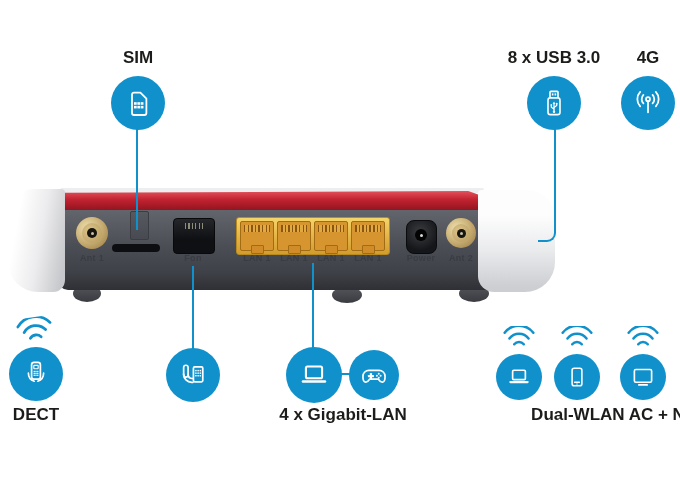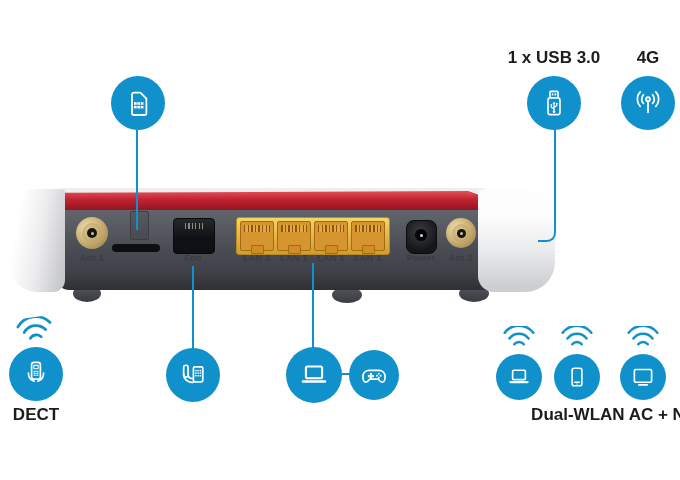--- a/index.html
+++ b/index.html
@@ -62,36 +62,37 @@
   .power-hole{position:absolute;left:415px;top:229px;width:12px;height:12px;border-radius:50%;background:#030304;z-index:7;}
   .power-pin{position:absolute;left:419.5px;top:233.5px;width:3px;height:3px;border-radius:50%;background:#d6d6d6;z-index:7;}
   .plabel{position:absolute;top:253px;font-size:9px;font-weight:700;color:#393c42;
             text-align:center;letter-spacing:0.3px;z-index:7;white-space:nowrap;}
 </style>
 </head>
 <body>
 
 <div class="scene">
 
+  <div class="clabel" style="left:88px;top:48px;width:100px">SIM</div>
   <div class="vline" style="left:136px;top:128px;height:102px"></div>
   <div class="circle" style="left:111px;top:76px;width:54px;height:54px">
     <svg width="32" height="32" viewBox="0 0 40 40" fill="none" stroke="#fff" stroke-width="2.2" stroke-linecap="round" stroke-linejoin="round">
       <path d="M15 7 h8 l7.5 7.5 v18 a2.5 2.5 0 0 1 -2.5 2.5 h-13 a2.5 2.5 0 0 1 -2.5 -2.5 v-23 a2.5 2.5 0 0 1 2.5 -2.5 z"></path>
       <g fill="#fff" stroke="none">
         <rect x="15" y="19" width="3.4" height="3.2"></rect>
           <rect x="19.2" y="19" width="3.4" height="3.2"></rect>
           <rect x="23.4" y="19" width="3.4" height="3.2"></rect>
         <rect x="15" y="23.6" width="3.4" height="3.2"></rect>
           <rect x="19.2" y="23.6" width="3.4" height="3.2"></rect>
           <rect x="23.4" y="23.6" width="3.4" height="3.2"></rect>
       </g>
     </svg>
   </div>
 
-  <div class="clabel" style="left:474px;top:48px;width:160px">1 x USB 3.0</div>
+  <div class="clabel" style="left:474px;top:48px;width:160px">8 x USB 3.0</div>
   <div class="elbow" style="left:538px;top:128px;width:16px;height:112px"></div>
   <div class="circle" style="left:527px;top:76px;width:54px;height:54px">
     <svg width="32" height="32" viewBox="0 0 40 40" fill="none" stroke="#fff" stroke-width="2" stroke-linecap="round" stroke-linejoin="round">
       <rect x="15" y="5.5" width="10" height="8" rx="1"></rect>
       <rect x="12.5" y="13.5" width="15" height="21" rx="3"></rect>
       <g fill="#fff" stroke="none">
           <rect x="17.3" y="8" width="2" height="2.6"></rect>
           <rect x="20.7" y="8" width="2" height="2.6"></rect>
         </g>
       <g stroke-width="1.5">
@@ -228,20 +229,21 @@
       <g fill="#fff" stroke="none">
         <rect x="12.8" y="19.9" width="7.2" height="2.6" rx="0.6"></rect>
         <rect x="15.1" y="17.6" width="2.6" height="7.2" rx="0.6"></rect>
         <circle cx="25.6" cy="18.6" r="1.15"></circle>
           <circle cx="23.4" cy="20.9" r="1.15"></circle>
         <circle cx="27.8" cy="20.9" r="1.15"></circle>
           <circle cx="25.6" cy="23.2" r="1.15"></circle>
       </g>
     </svg>
   </div>
+  <div class="clabel" style="left:251px;top:405px;width:184px">4 x Gigabit-LAN</div>
 
   <div class="waves" style="left:497px;top:326px">
     <svg width="44" height="23" viewBox="0 0 46 24" fill="none" stroke="#1191cb" stroke-width="2.6" stroke-linecap="round">
       <path d="M18 19 a6.5 6.5 0 0 1 10 0"></path>
         <path d="M13 13 a12.5 12.5 0 0 1 20 0"></path>
         <path d="M8 7 a19 19 0 0 1 30 0"></path>
     </svg>
   </div>
   <div class="waves" style="left:555px;top:326px">
     <svg width="44" height="23" viewBox="0 0 46 24" fill="none" stroke="#1191cb" stroke-width="2.6" stroke-linecap="round">

